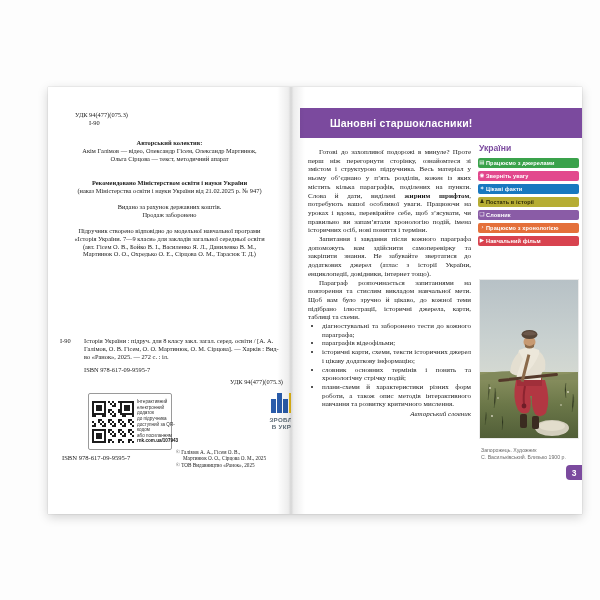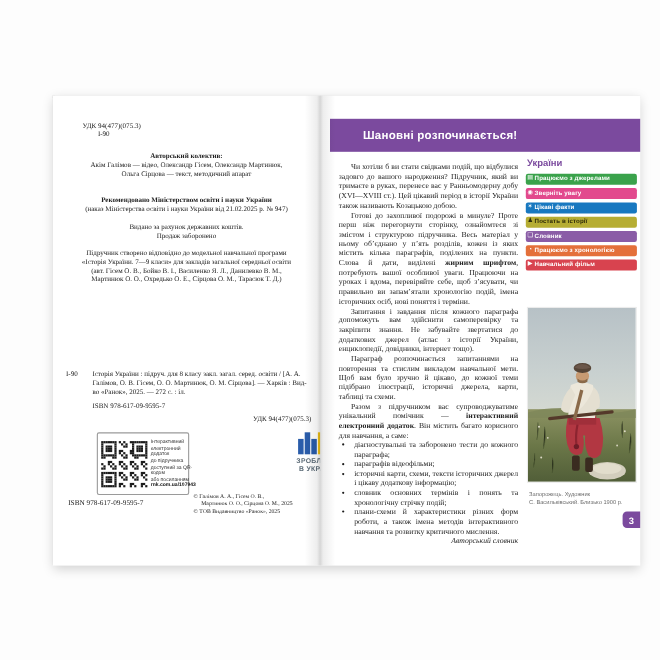--- a/index.html
+++ b/index.html
@@ -327,35 +327,33 @@
       <div class="copyright">
         <div>© Галімов А. А., Гісем О. В.,</div>
         <div class="ind">Мартинюк О. О., Сірцова О. М., 2025</div>
         <div>© ТОВ Видавництво «Ранок», 2025</div>
       </div>
     </div>
 
     <div class="page page-right">
 
       <div class="band" style="background: rgb(123, 74, 158);">
-        <span class="ttl">Шановні розпочинається!</span>
+        <span class="ttl">Шановні старшокласники!</span>
       </div>
 
       <div class="maincol">
-        <p><span>Чи хотіли б ви стати свідками подій, що відбулися задовго до вашого народження? Підручник, який ви тримаєте в руках, перенесе вас у Ранньомодерну добу (XVI—XVIII ст.). Цей цікавий період в історії України також називають Козацькою добою.</span></p>
         <p><span>Готові до захопливої подорожі в минуле? Проте перш ніж перегорнути сторінку, ознайомтеся зі змістом і структурою підручника. Весь матеріал у ньому об’єднано у п’ять розділів, кожен із яких містить кілька параграфів, поділених на пункти. Слова й дати, виділені </span><span class="b">жирним шрифтом</span><span>, потребують вашої особливої уваги. Працюючи на уроках і вдома, перевіряйте себе, щоб з’ясувати, чи правильно ви запам’ятали хронологію подій, імена історичних осіб, нові поняття і терміни.</span></p>
         <p><span>Запитання і завдання після кожного параграфа допоможуть вам здійснити самоперевірку та закріпити знання. Не забувайте звертатися до додаткових джерел (атлас з історії України, енциклопедії, довідники, інтернет тощо).</span></p>
         <p><span>Параграф розпочинається запитаннями на повторення та стислим викладом навчальної мети. Щоб вам було зручно й цікаво, до кожної теми підібрано ілюстрації, історичні джерела, карти, таблиці та схеми.</span></p>
-        <p><span>Разом з підручником вас супроводжуватиме унікальний помічник — </span><span class="b">інтерактивний електронний додаток</span><span>. Він містить багато корисного для навчання, а саме:</span></p>
         <ul>
           <li>діагностувальні та заборонено тести до кожного параграфа;</li>
           <li>параграфів відеофільми;</li>
           <li>історичні карти, схеми, тексти історичних джерел і цікаву додаткову інформацію;</li>
           <li>словник основних термінів і понять та хронологічну стрічку подій;</li>
-          <li>плани-схеми й характеристики різних форм роботи, а також імена методів інтерактивного навчання та розвитку критичного мислення.</li>
+          <li>плани-схеми й характеристики різних форм роботи, а також опис методів інтерактивного навчання та розвитку критичного мислення.</li>
         </ul>
         <div class="sig">Авторський словник</div>
       </div>
 
       <div class="sidebar">
         <div class="rub-h" style="color: rgb(123, 74, 158);">України</div>
         <div class="pill" style="background: rgb(58, 162, 75);">
           <span class="pill-ic">▤</span>
           <span class="pill-label">Працюємо з джерелами</span>
         </div>

